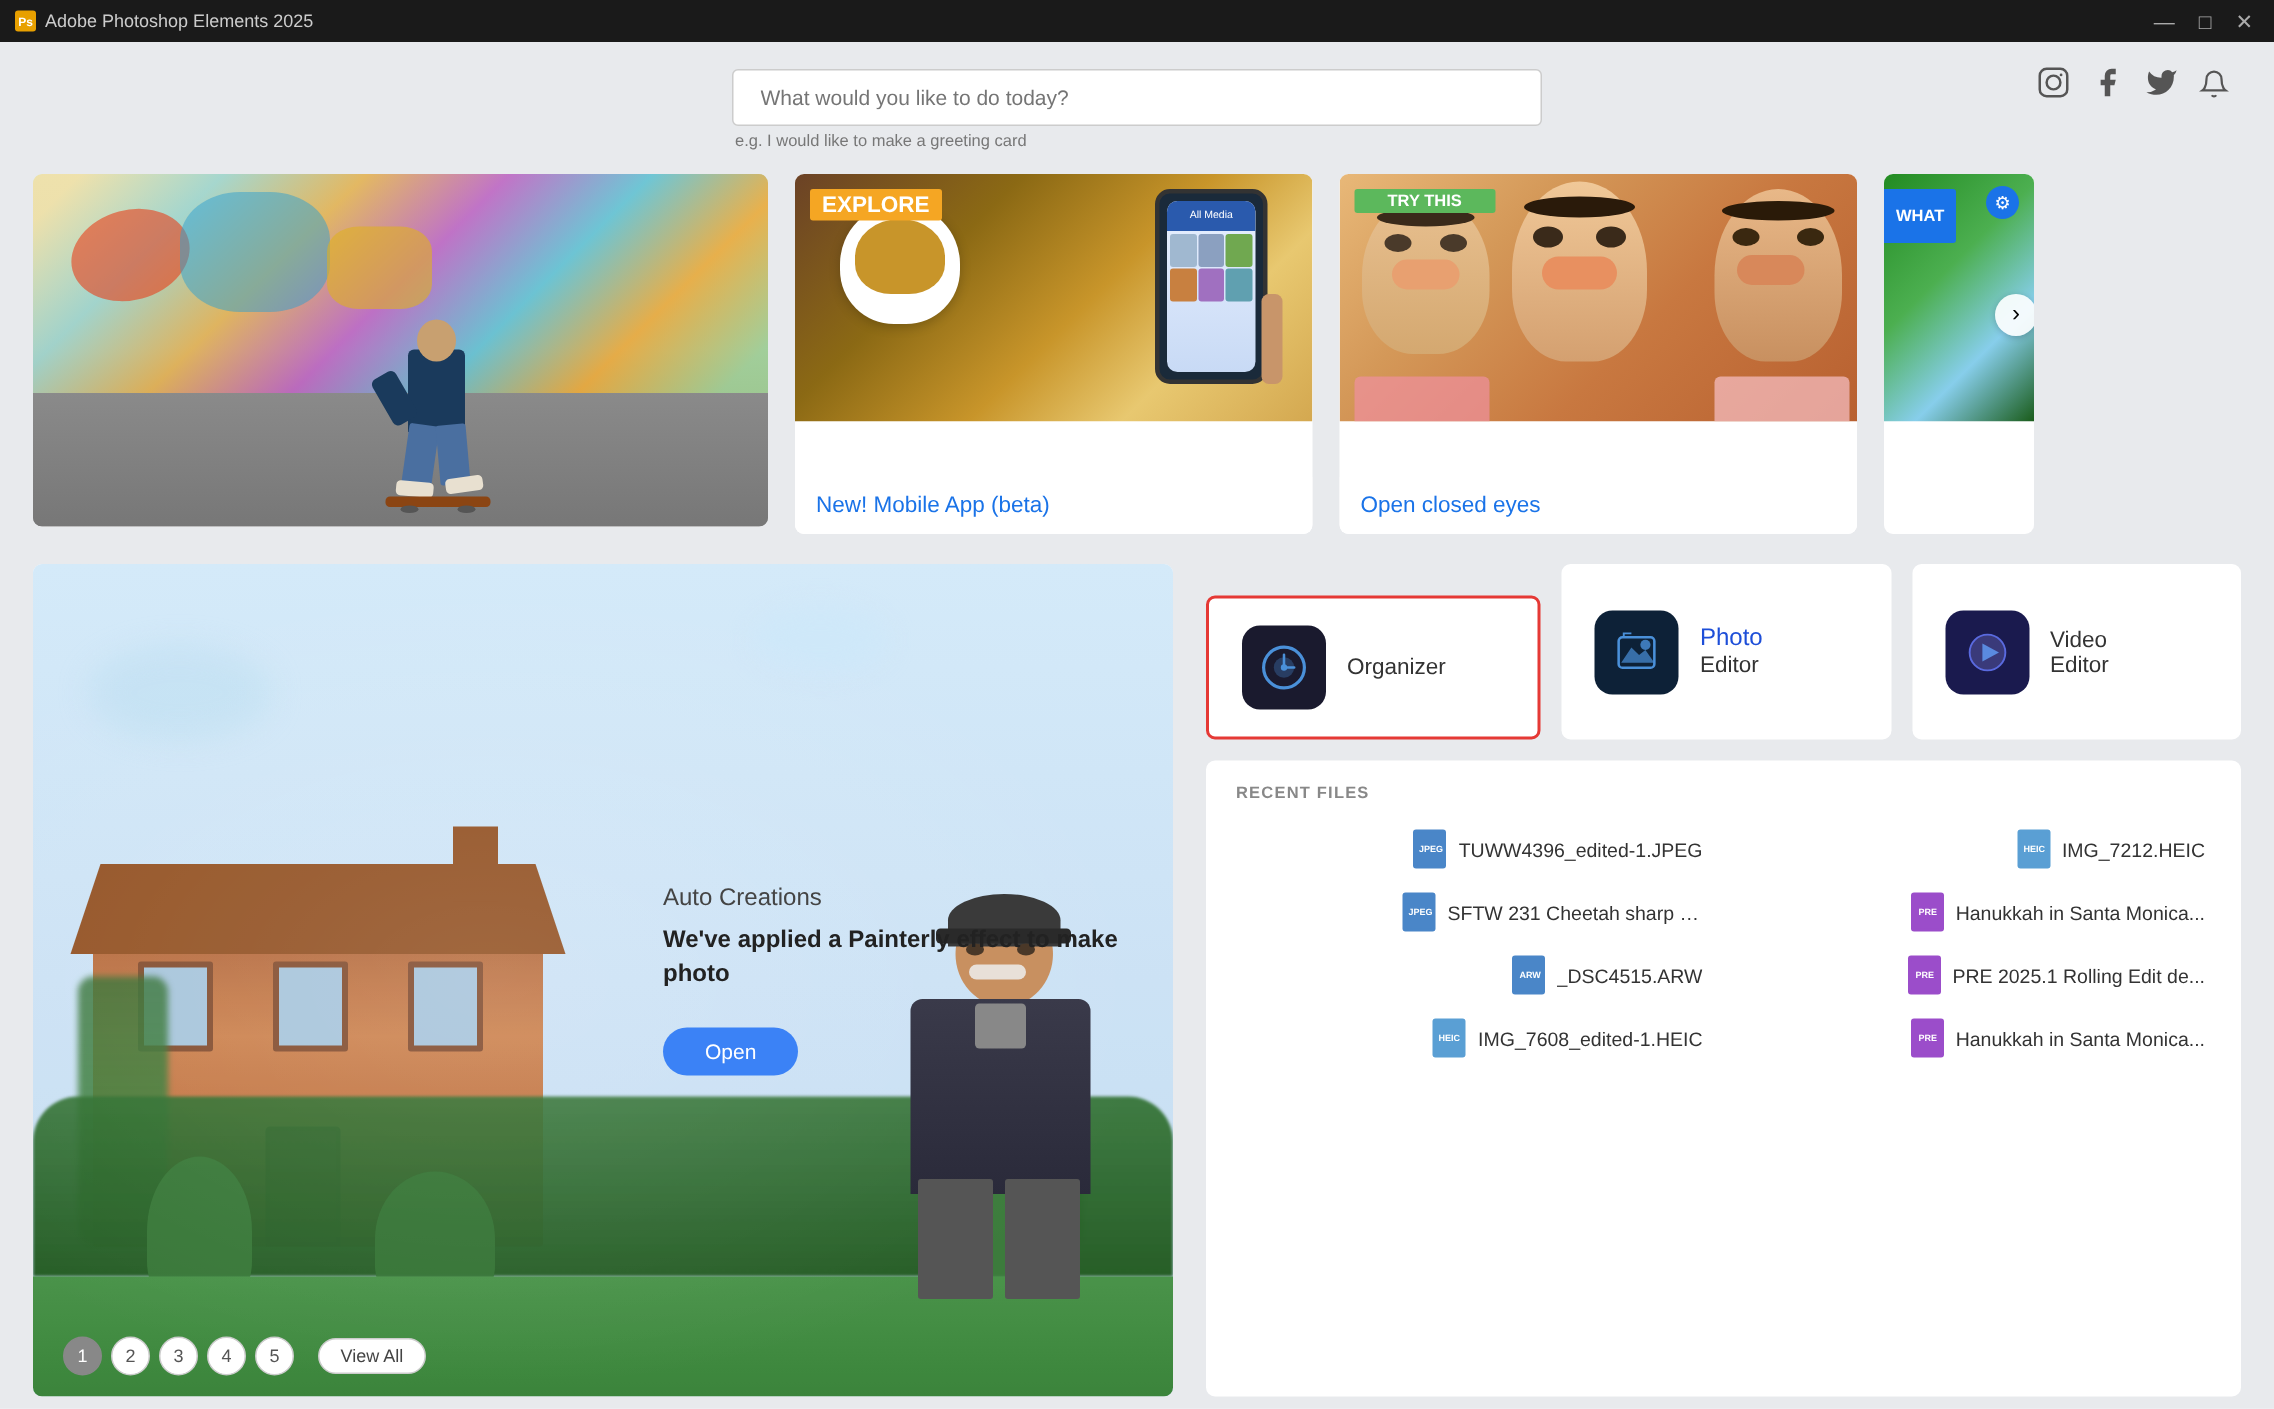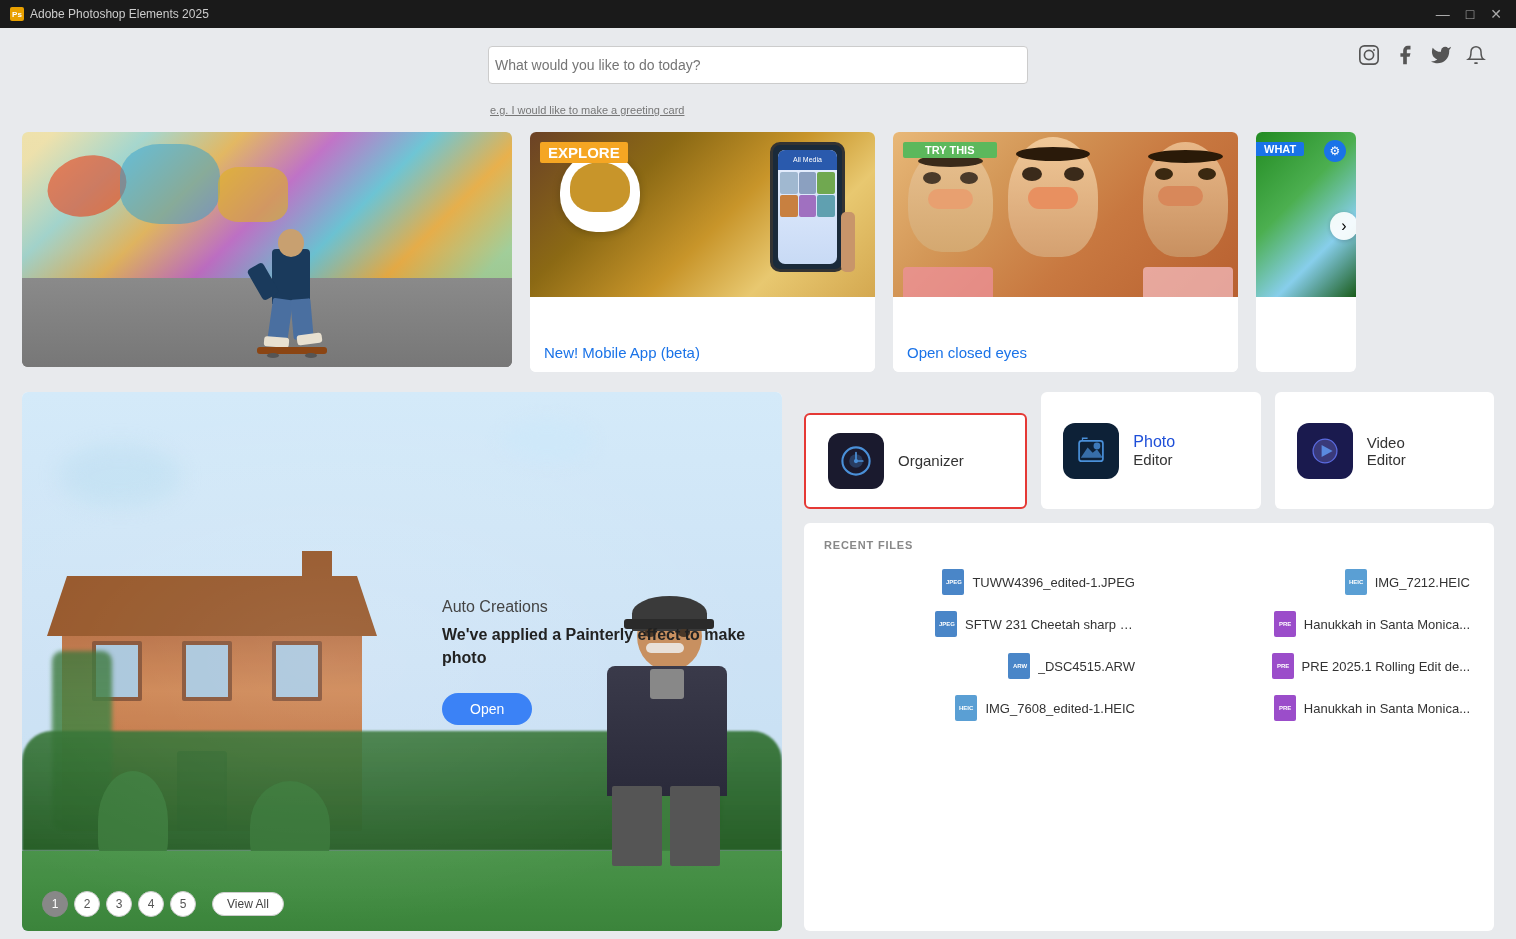--- a/index.html
+++ b/index.html
@@ -67,33 +67,32 @@
     .search-wrapper {
       display: flex;
       flex-direction: column;
       align-items: center;
     }
     .search-input {
       width: 540px;
       height: 38px;
       border: 1px solid #ccc;
       border-radius: 4px;
-      padding: 0 6px;
+      padding: 0 18px;
       font-size: 14px;
       color: #999;
       background: white;
       outline: none;
     }
     .search-hint {
       font-size: 11px;
       color: #777;
-      margin-top: 20px;
+      margin-top: 4px;
       align-self: flex-start;
       margin-left: 2px;
-      text-decoration: underline;
     }
     .social-icons {
       position: absolute;
       right: 30px;
       top: 16px;
       display: flex;
       gap: 14px;
       align-items: center;
     }
     .social-icon {
@@ -186,21 +185,21 @@
       border-radius: 2px;
     }
     .what-badge {
       position: absolute;
       top: 10px;
       left: 0px;
       background: #1a73e8;
       color: white;
       font-size: 11px;
       font-weight: bold;
-      padding: 1px 8px;
+      padding: 12px 8px;
       border-radius: 0 2px 2px 0;
     }
 
     
     .bottom-area {
       display: flex;
       padding: 8px 22px;
       gap: 22px;
       flex: 1;
     }

